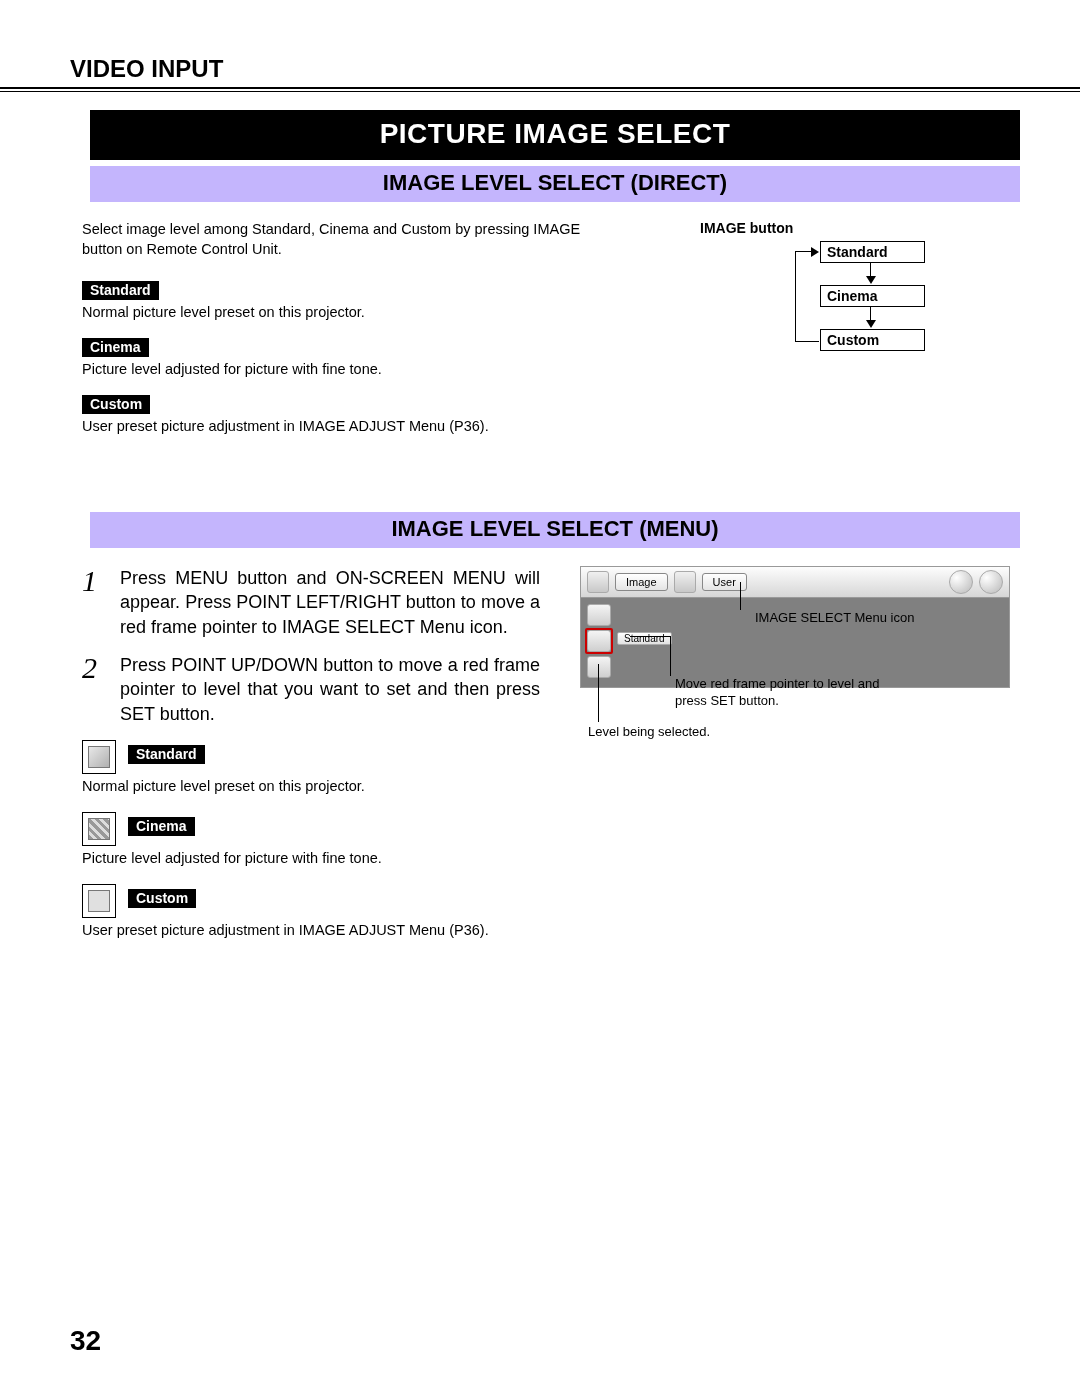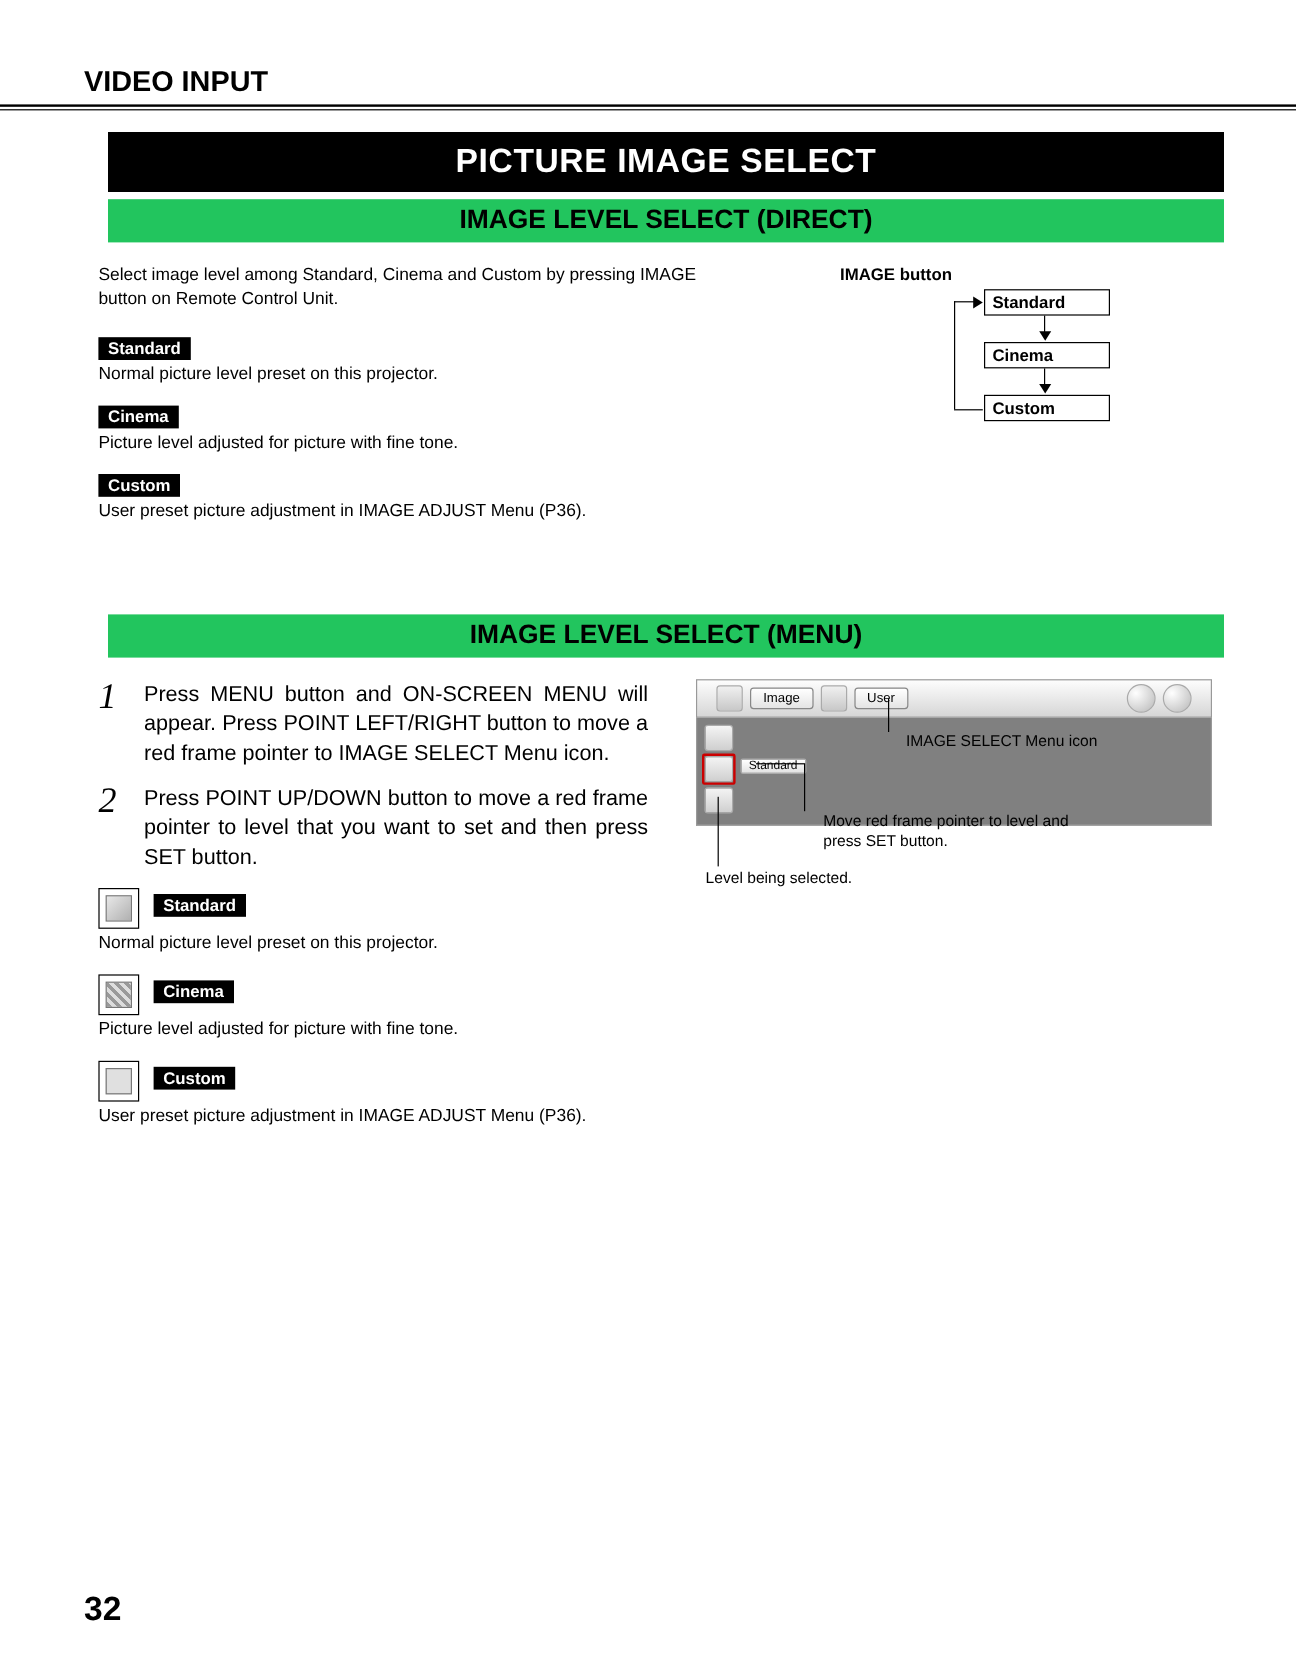--- a/index.html
+++ b/index.html
@@ -29,21 +29,21 @@
     background: #000;
     color: #fff;
     font-size: 28px;
     font-weight: bold;
     text-align: center;
     padding: 8px 0 10px;
     letter-spacing: 0.5px;
     margin-left: 20px;
   }
   .grey-banner {
-    background: #22c55e;
+    background: #c4b5fd;
     color: #000;
     font-size: 22px;
     font-weight: bold;
     text-align: center;
     padding: 4px 0 6px;
     margin-top: 6px;
     margin-left: 20px;
   }
   .content-area {
     margin-left: 12px;
@@ -196,21 +196,21 @@
   .menu-screenshot {
     width: 430px;
     position: relative;
   }
   .menu-bar {
     display: flex;
     align-items: center;
     height: 32px;
     background: linear-gradient(#fdfdfd,#d6d6d6);
     border: 1px solid #999;
-    padding: 0 16px;
+    padding: 0 6px;
     gap: 6px;
   }
   .menu-icon {
     width: 22px; height: 22px;
     background: linear-gradient(#f0f0f0,#c8c8c8);
     border: 1px solid #aaa;
     border-radius: 3px;
   }
   .menu-icon.round {
     border-radius: 50%;
@@ -376,21 +376,21 @@
           <div class="side-icon si3"></div>
           <div class="red-frame"></div>
           <div class="mini-label">Standard</div>
         </div>
 
         <div class="callout-line" style="left:160px; top:16px; width:1px; height:28px;"></div>
         <div class="callout" style="left:175px; top:44px; width:160px;">IMAGE SELECT Menu icon</div>
 
         <div class="callout-line" style="left:50px; top:70px; width:40px; height:1px;"></div>
         <div class="callout-line" style="left:90px; top:70px; width:1px; height:40px;"></div>
-        <div class="callout" style="left:106px; top:110px; width:230px;">Move red frame pointer to level and press SET button.</div>
+        <div class="callout" style="left:95px; top:110px; width:230px;">Move red frame pointer to level and press SET button.</div>
 
         <div class="callout-line" style="left:18px; top:98px; width:1px; height:58px;"></div>
         <div class="callout" style="left:8px; top:158px; width:200px;">Level being selected.</div>
       </div>
     </div>
   </div>
 </div>
 
 <div class="page-num">32</div>
 

